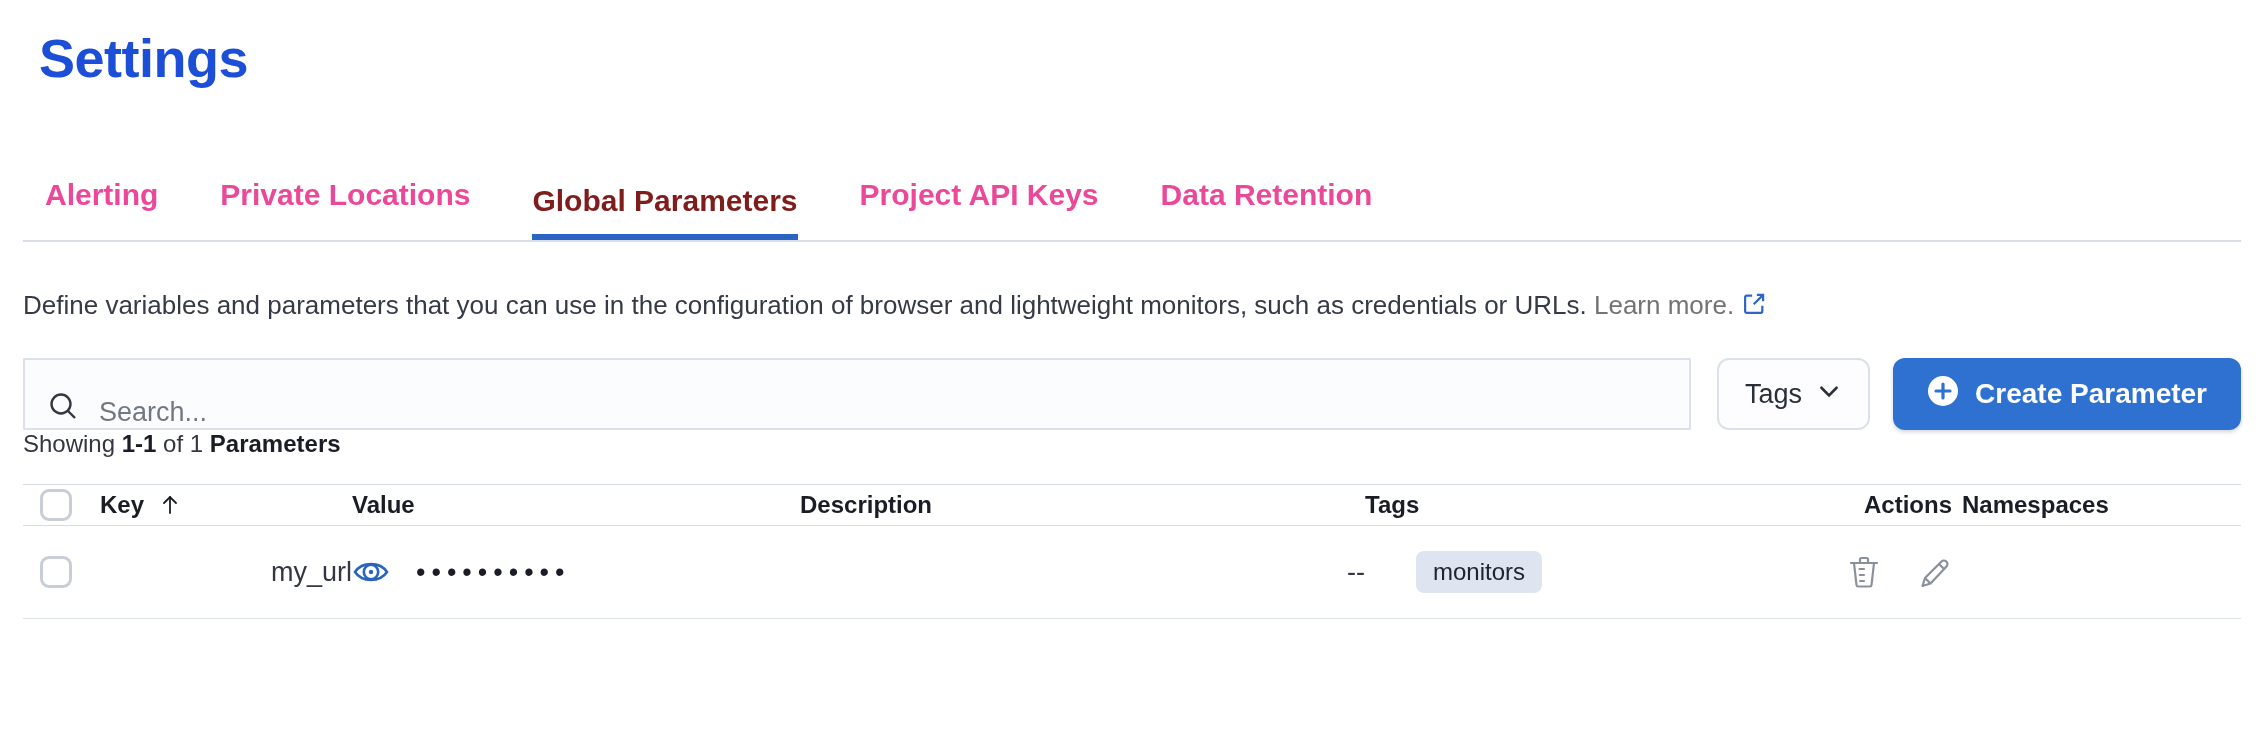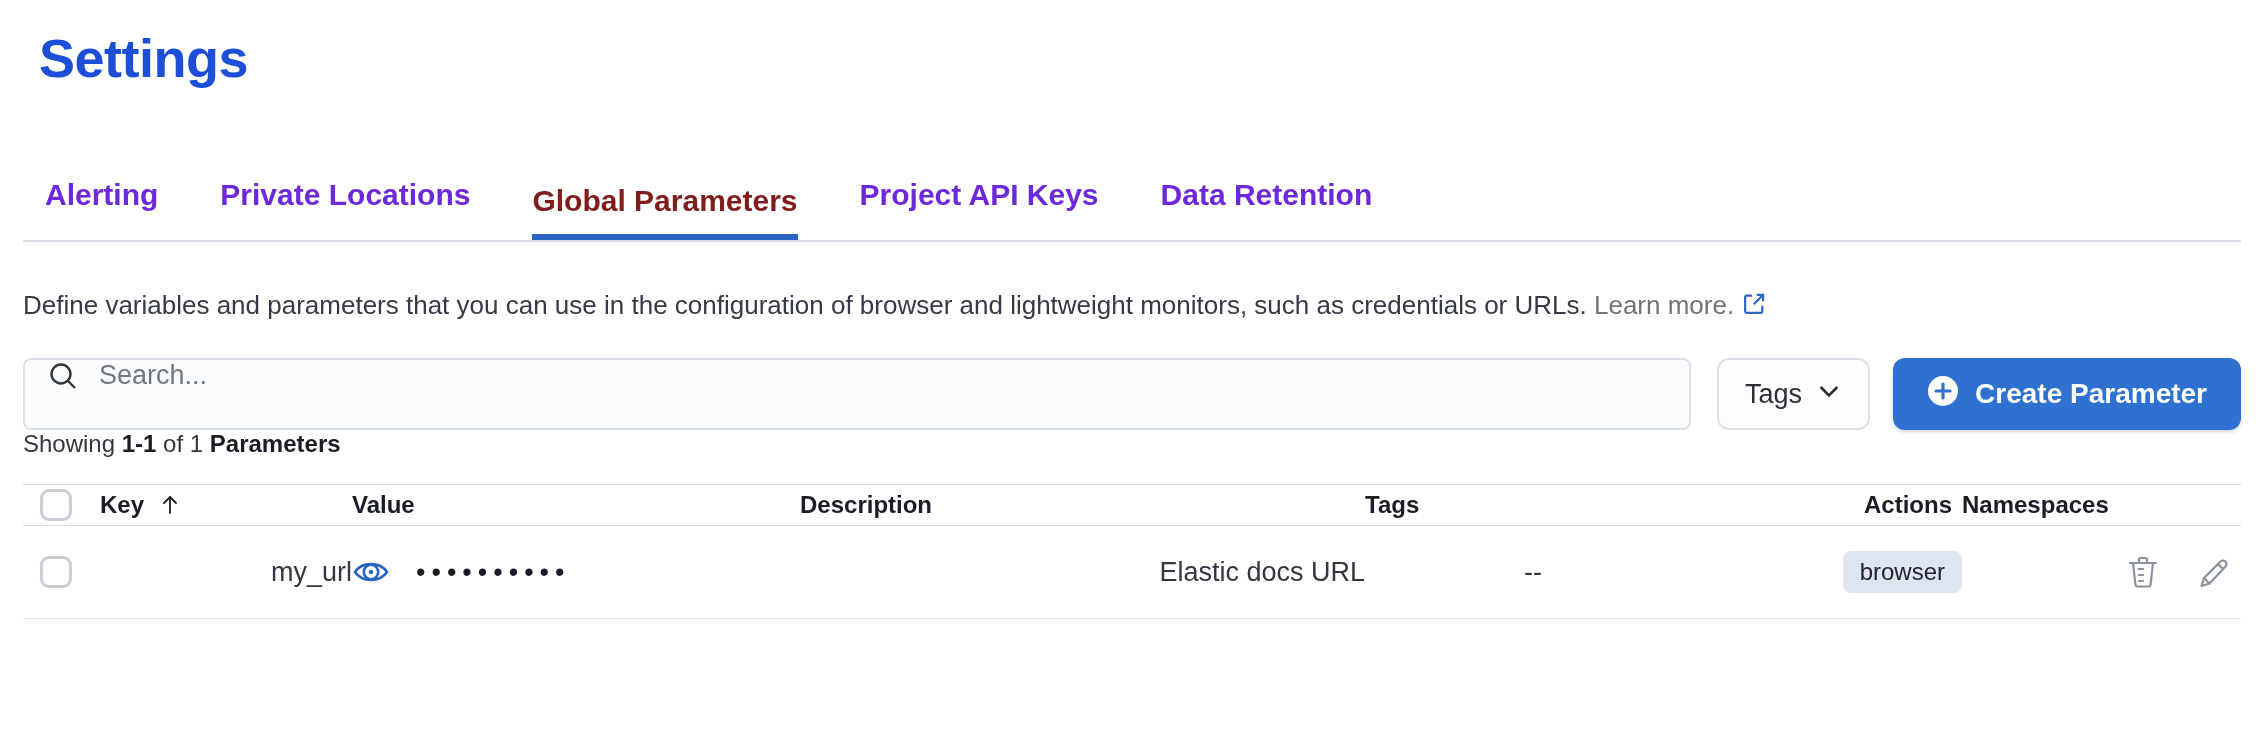--- a/index.html
+++ b/index.html
@@ -5,32 +5,32 @@
   * { margin:0; padding:0; box-sizing:border-box; }
   html,body { width:2262px; height:754px; background:#fff; overflow:hidden;
     font-family:"Liberation Sans","DejaVu Sans",sans-serif; color:#343741; }
   .page { width:2262px; height:754px; padding:0 21px 0 23px; }
 
   
   .page-title { margin:26px 0 0 16px; font-size:54px; line-height:64px; font-weight:700; color:#1d4ed8; letter-spacing:-0.5px; }
 
   
   .tabs { display:flex; gap:62px; margin-top:88px; padding-left:22px; border-bottom:2px solid #d8dde8; }
-  .tab { font-size:30px; font-weight:700; color:#6d28d9; padding-bottom:22px; cursor:pointer; white-space:nowrap; }
+  .tab { font-size:30px; font-weight:700; color:#ec4899; padding-bottom:22px; cursor:pointer; white-space:nowrap; }
   .tab.active { color:#7f1d1d; box-shadow:inset 0 -6px 0 #2c64c6;margin-top:6px; }
 
   
   .description { margin-top:38px; font-size:26px; line-height:50px; color:#353a46; max-width:2210px; }
   .description a { color:#737373; text-decoration:none; }
   .ext-icon { display:inline-block; vertical-align:-2px; margin-left:8px; }
 
   
   .toolbar { display:flex; margin-top:26px; align-items:stretch; height:72px; }
-  .search-box { flex:1 1 auto; display:flex; align-items:flex-start; background:#fbfcfe; border:2px solid #dbe0ea;
-    border-radius:8px; padding:0 22px; }
+  .search-box { flex:1 1 auto; display:flex; align-items:flex-end; background:#fbfcfe; border:2px solid #dbe0ea;
+    border-radius:1px; padding:0 22px; }
   .search-box .placeholder { font-size:27px; color:#717784; margin-left:18px; }
   .filter-btn { display:flex; align-items:center; gap:14px; margin-left:26px; padding:0 26px; background:#fdfdff;
     border:2px solid #dbe0ea; border-radius:12px; font-size:27px; color:#2b2f38; cursor:pointer; }
   .primary-btn { display:flex; align-items:center; gap:16px; margin-left:23px; padding:0 34px; background:#2f71d0;
     border:none; border-radius:12px; font-size:28px; font-weight:600; color:#ffffff; cursor:pointer;
     box-shadow:0 2px 4px rgba(20,40,80,.2); font-family:inherit; }
 
   
   .summary { font-size:24px; color:#343741; }
   .summary .b { font-weight:700; color:#1a1d26; }
@@ -142,24 +142,23 @@
       </div>
       <div class="cell">my_url</div>
       <div class="cell value-cell">
         <button class="icon-btn"><span><svg width="38" height="30" viewBox="0 0 38 30" fill="none" stroke="#2a63c0" stroke-width="2.6">
                 <path d="M3 15 C10 4.5 28 4.5 35 15 C28 25.5 10 25.5 3 15 Z"></path>
                 <circle cx="19" cy="15" r="7.2"></circle>
                 <circle cx="19" cy="15" r="2.2" fill="#2a63c0" stroke="none"></circle>
               </svg></span></button>
         <span class="dots">••••••••••</span>
       </div>
-      <div class="cell">Elastic docs URL</div>
       <div class="cell">--</div>
       <div class="cell">
-        <span class="badge">browser</span>
+        <span class="badge">monitors</span>
       </div>
       <div class="cell cell-actions">
         <div class="action-icons">
           <button class="icon-btn"><span><svg width="32" height="34" viewBox="0 0 32 34" fill="none" stroke="#8a909c" stroke-width="2.2" stroke-linecap="round">
                   <path d="M3 8 H29"></path>
                   <path d="M12 8 V4.5 A1.5 1.5 0 0 1 13.5 3 H18.5 A1.5 1.5 0 0 1 20 4.5 V8"></path>
                   <path d="M6 8 L8.5 30 A1.8 1.8 0 0 0 10.3 31.5 H21.7 A1.8 1.8 0 0 0 23.5 30 L26 8"></path>
                   <path d="M11.5 14 H16"></path>
                   <path d="M11.8 20 H16"></path>
                   <path d="M12.1 26 H16"></path>

